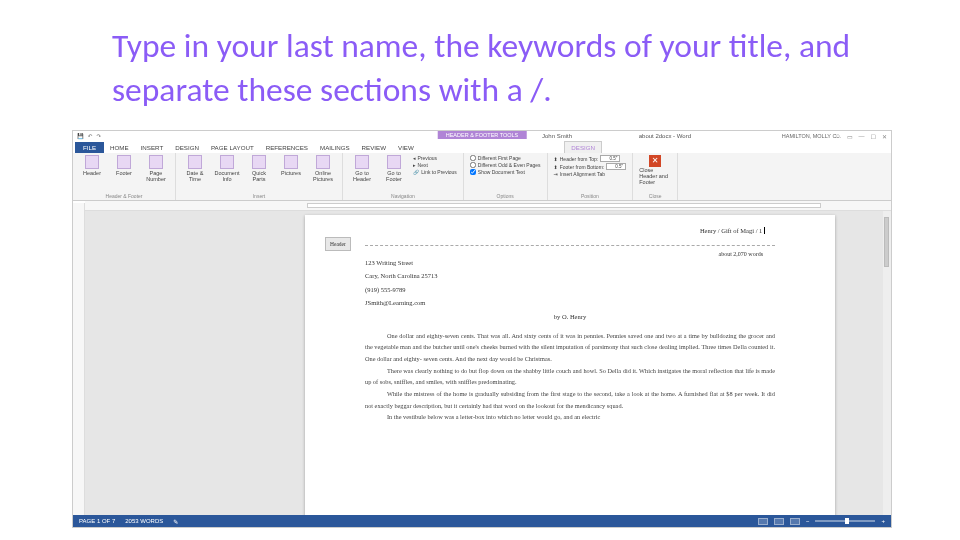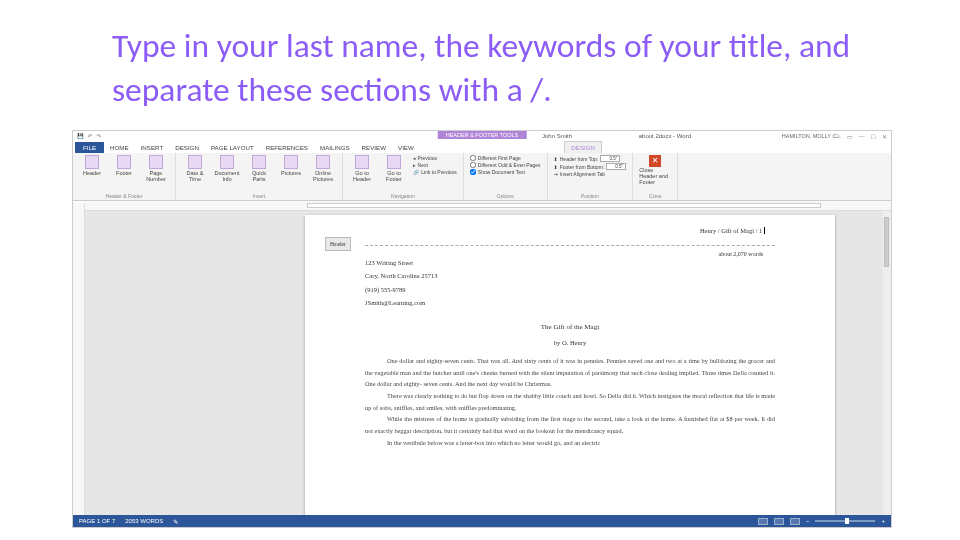--- a/index.html
+++ b/index.html
@@ -237,21 +237,20 @@
         <div class="page-header"><span>Henry / Gift of Magi / 1</span><span class="cursor">&nbsp;</span></div>
         <div class="header-divider"></div>
         <div class="header-tag">Header</div>
         <div class="wordcount-box">about 2,070 words</div>
 
         <div style="margin-top:18px">
           <div class="addr">123 Writing Street</div>
           <div class="addr">Cary, North Carolina 25713</div>
           <div class="addr">(919) 555-9789</div>
           <div class="addr">JSmith@Learning.com</div>
-          <div class="story-title">The Gift of the Magi</div>
           <div class="byline">by O. Henry</div>
           <div class="para">One dollar and eighty-seven cents. That was all. And sixty cents of it was in pennies. Pennies saved one and two at a time by bulldozing the grocer and the vegetable man and the butcher until one's cheeks burned with the silent imputation of parsimony that such close dealing implied. Three times Della counted it. One dollar and eighty- seven cents. And the next day would be Christmas.</div>
           <div class="para">There was clearly nothing to do but flop down on the shabby little couch and howl. So Della did it. Which instigates the moral reflection that life is made up of sobs, sniffles, and smiles, with sniffles predominating.</div>
           <div class="para">While the mistress of the home is gradually subsiding from the first stage to the second, take a look at the home. A furnished flat at $8 per week. It did not exactly beggar description, but it certainly had that word on the lookout for the mendicancy squad.</div>
           <div class="para">In the vestibule below was a letter-box into which no letter would go, and an electric</div>
         </div>
       </div>
     </div>
     <div class="scroll-v">
         <div class="thumb"></div>

